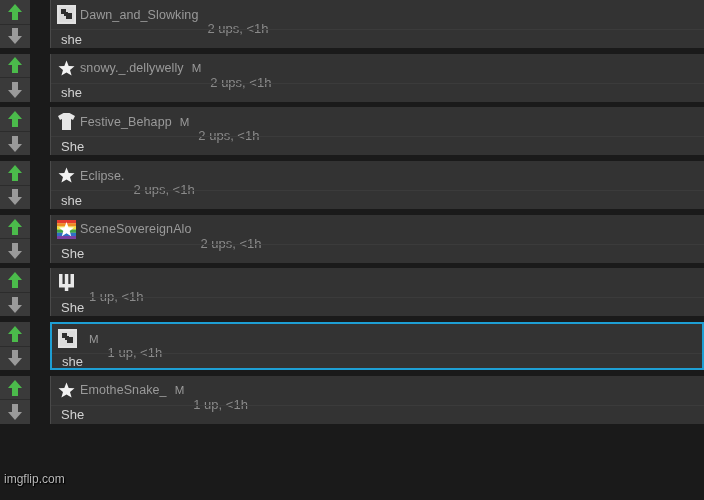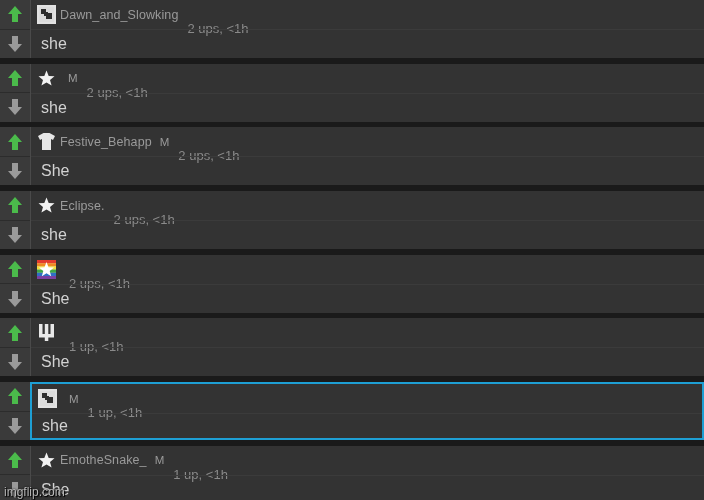--- a/index.html
+++ b/index.html
@@ -17,24 +17,25 @@
 
   #comment-list {
     position: absolute;
     left: 0;
     top: 0;
     width: 704px;
   }
 
   .comment-row {
     position: relative;
-    height: 58px;
+    height: 48px;
     margin-bottom: 5.7px;
     display: flex;
     align-items: stretch;
+    gap: 20px;
   }
 
   
   .vote-col {
     width: 30px;
     flex: 0 0 30px;
     display: flex;
     flex-direction: column;
     background: #3a3a3a;
     border-radius: 3px 0 0 3px;
@@ -110,29 +111,29 @@
   }
   .score {
     color: #8a8a8a;
     font-size: 13px;
     margin-left: 9px;
     white-space: nowrap;
     margin-top: 28px;
   }
   .body-text {
     color: #d2d2d2;
-    font-size: 16px;
+    font-size: 13px;
     white-space: nowrap;
   }
 
   
   #watermark {
     position: absolute;
     left: 4px;
-    bottom: 1px;
+    bottom: 14px;
     color: #b9b9b9;
     font-size: 12px;
     font-family: "Liberation Sans", sans-serif;
     text-shadow: 0 0 2px #000, 1px 1px 1px #000;
     z-index: 50;
     pointer-events: none;
   }
 </style>
 </head>
 <body>
@@ -192,20 +193,21 @@
         </div>
       </div>
       <div class="content-col">
         <div class="meta-line">
           <span class="avatar">
             <svg viewBox="0 0 19 19" xmlns="http://www.w3.org/2000/svg">
               <rect width="19" height="19" fill="#333333"></rect>
               <polygon points="9.5,1.5 11.7,7 17.5,7.3 13,11 14.6,16.6 9.5,13.4 4.4,16.6 6,11 1.5,7.3 7.3,7" fill="#f2f2f2"></polygon>
             </svg>
           </span>
+          <span class="username">snowy._.dellywelly</span>
           <span class="mod-badge">M</span>
           <span class="score">2 ups, &lt;1h</span>
         </div>
         <div class="body-line">
           <span class="body-text">she</span>
         </div>
       </div>
     </div>
     <div class="comment-row">
       <div class="vote-col">
@@ -297,20 +299,21 @@
             <svg viewBox="0 0 19 19" xmlns="http://www.w3.org/2000/svg">
               <rect x="0" y="0" width="19" height="3.2" fill="#e33b2e"></rect>
               <rect x="0" y="3.2" width="19" height="3.2" fill="#f08a23"></rect>
               <rect x="0" y="6.4" width="19" height="3.2" fill="#f3e03b"></rect>
               <rect x="0" y="9.6" width="19" height="3.2" fill="#3fa646"></rect>
               <rect x="0" y="12.8" width="19" height="3.2" fill="#2f6fc4"></rect>
               <rect x="0" y="16" width="19" height="3" fill="#7b3fa0"></rect>
               <polygon points="9.5,2 11.5,7.2 17,7.5 12.7,10.9 14.2,16.2 9.5,13.2 4.8,16.2 6.3,10.9 2,7.5 7.5,7.2" fill="#ffffff"></polygon>
             </svg>
           </span>
+          <span class="username">SceneSovereignAlo</span>
           <span class="score">2 ups, &lt;1h</span>
         </div>
         <div class="body-line">
           <span class="body-text">She</span>
         </div>
       </div>
     </div>
     <div class="comment-row">
       <div class="vote-col">
         <div class="vote-btn up">

